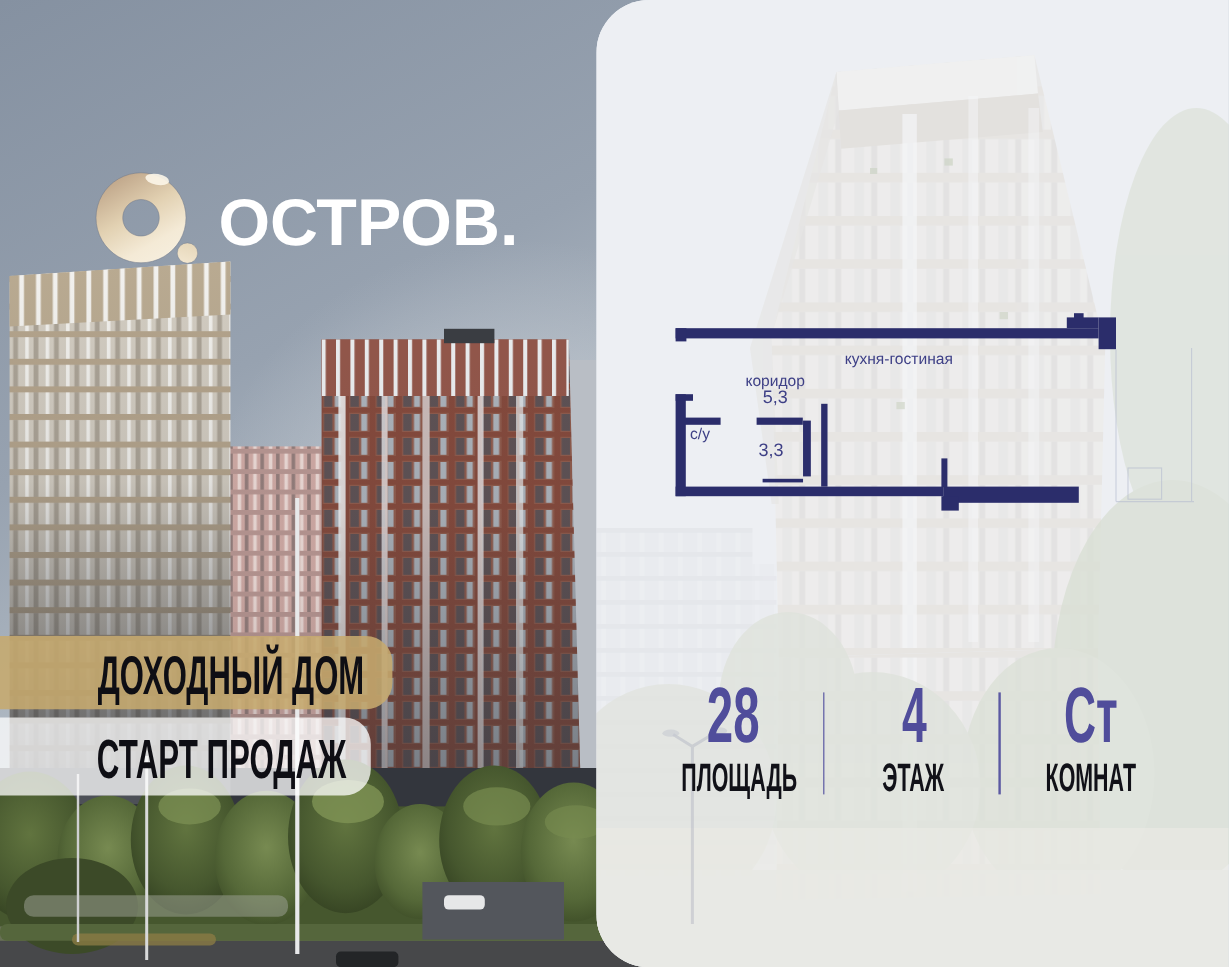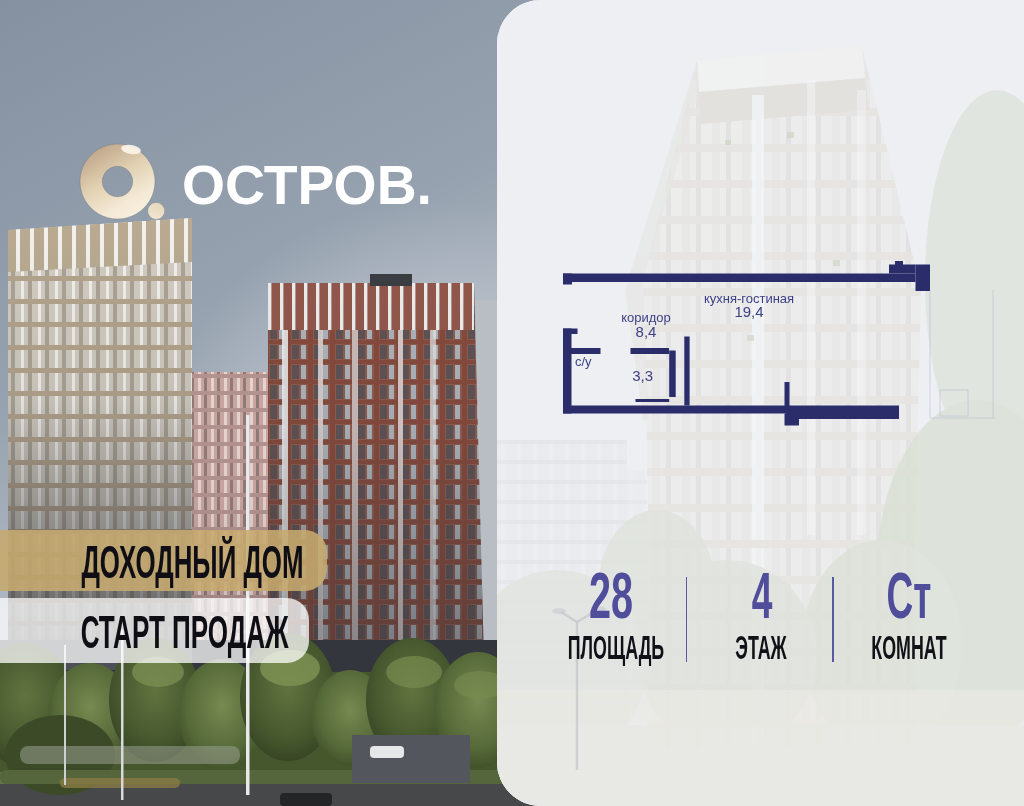--- a/index.html
+++ b/index.html
@@ -228,23 +228,22 @@
     <svg class="abs" style="left:0;top:0;" width="527" height="806" viewBox="0 0 527 806">
       <g stroke="#b9bcc6" stroke-width="2.5" fill="none" opacity="0.55">
         <line x1="80" y1="770" x2="80" y2="622"></line>
         <path d="M80,622 L64,612 M80,622 L100,610"></path>
       </g>
       <ellipse cx="62" cy="611" rx="7" ry="3" fill="#c6c9d2" opacity="0.6"></ellipse>
       <ellipse cx="102" cy="609" rx="7" ry="3" fill="#c6c9d2" opacity="0.6"></ellipse>
     </svg>
 
     <div class="abs" style="left:147px;top:291px;width:210px;text-align:center;color:#3e4086;font-size:13px;">кухня-гостиная</div>
-    <div class="abs" style="left:147px;top:303px;width:210px;text-align:center;color:#3e4086;font-size:15px;">19,4</div>
     <div class="abs" style="left:99px;top:310px;width:100px;text-align:center;color:#3e4086;font-size:13px;">коридор</div>
-    <div class="abs" style="left:99px;top:323px;width:100px;text-align:center;color:#3e4086;font-size:15px;">8,4</div>
+    <div class="abs" style="left:99px;top:323px;width:100px;text-align:center;color:#3e4086;font-size:15px;">5,3</div>
     <div class="abs" style="left:78px;top:353.5px;width:80px;text-align:left;color:#3e4086;font-size:13px;">с/у</div>
     <div class="abs" style="left:76px;top:366.5px;width:80px;text-align:right;color:#3e4086;font-size:15px;">3,3</div>
 
     <div class="abs" style="left:34.4px;top:562.9px;width:160px;text-align:center;color:#504d9b;font-size:65.4px;line-height:65.4px;font-weight:bold;transform:scaleX(0.605);transform-origin:center;">28</div>
     <div class="abs" style="left:33.6px;top:631px;width:160px;text-align:center;color:#111118;font-size:33px;line-height:33px;font-weight:bold;transform:scaleX(0.54);transform-origin:center;">ПЛОЩАДЬ</div>
     <div class="abs" style="left:188.7px;top:576.5px;width:1.6px;height:85.5px;background:#5b59a2;"></div>
     <div class="abs" style="left:184.8px;top:562.9px;width:160px;text-align:center;color:#504d9b;font-size:65.4px;line-height:65.4px;font-weight:bold;transform:scaleX(0.567);transform-origin:center;">4</div>
     <div class="abs" style="left:184px;top:631px;width:160px;text-align:center;color:#111118;font-size:33px;line-height:33px;font-weight:bold;transform:scaleX(0.54);transform-origin:center;">ЭТАЖ</div>
     <div class="abs" style="left:335.3px;top:576.5px;width:1.6px;height:85.5px;background:#5b59a2;"></div>
     <div class="abs" style="left:332.1px;top:562.9px;width:160px;text-align:center;color:#504d9b;font-size:65.4px;line-height:65.4px;font-weight:bold;transform:scaleX(0.565);transform-origin:center;">Ст</div>

